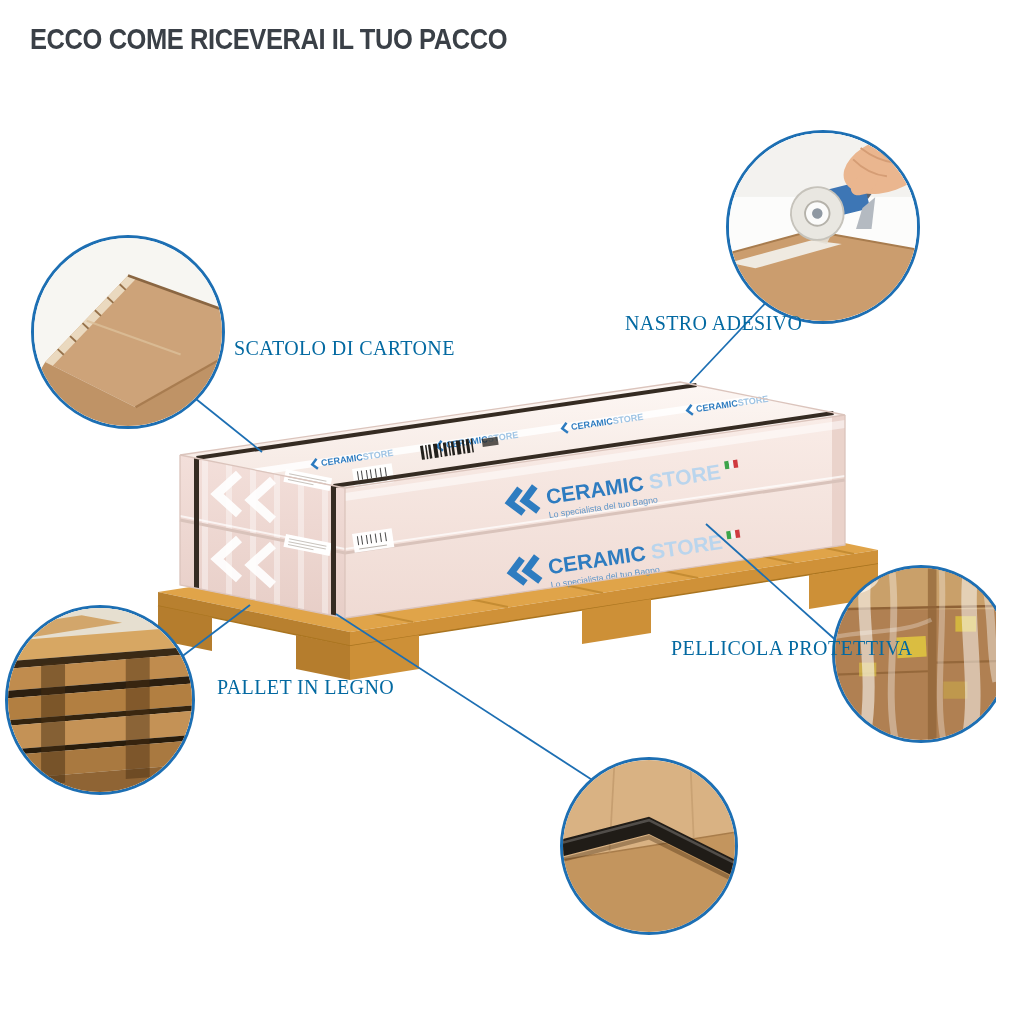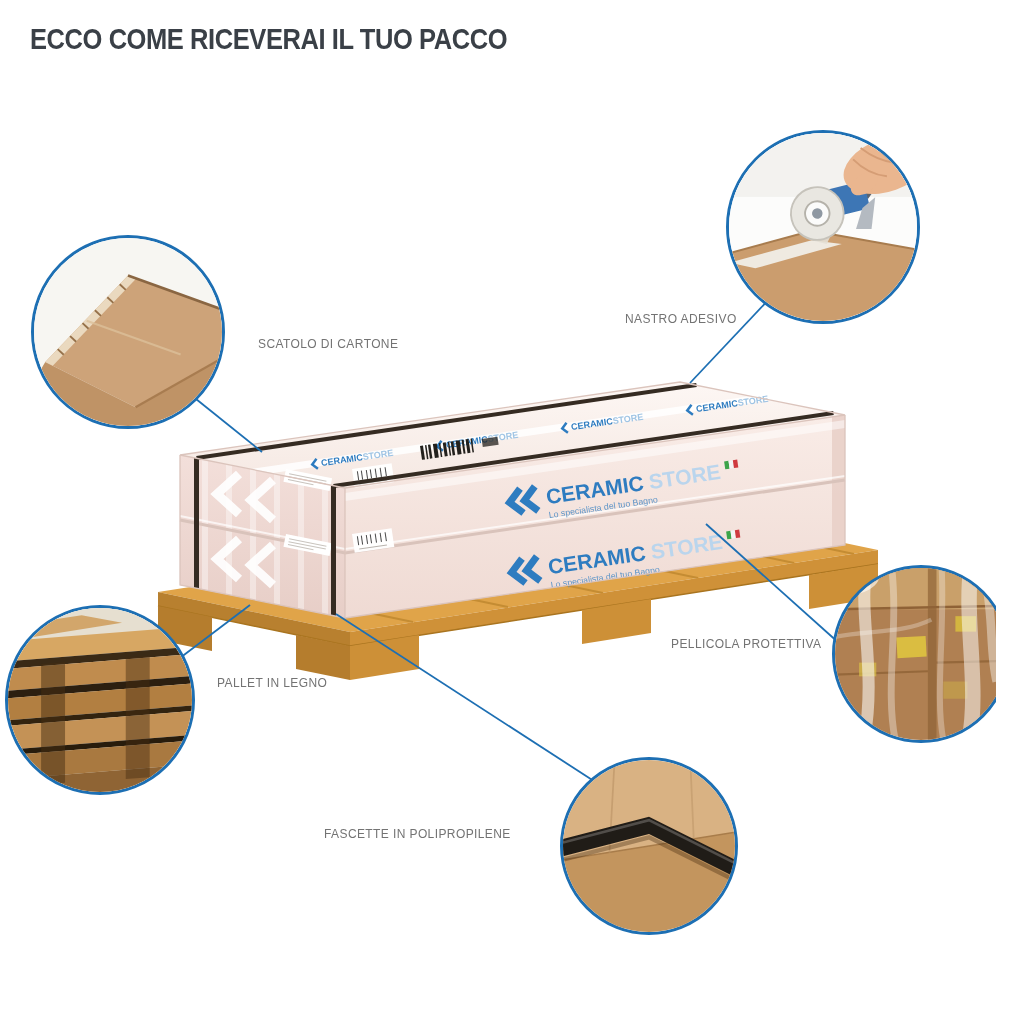--- a/index.html
+++ b/index.html
@@ -5,21 +5,21 @@
   html,body{margin:0;padding:0;background:#ffffff;}
   .canvas{position:relative;width:996px;height:1024px;background:#ffffff;overflow:hidden;
           font-family:"Liberation Sans",sans-serif;}
   .scene{position:absolute;left:0;top:0;width:1024px;height:1024px;}
   .title{position:absolute;left:30px;top:22px;margin:0;font-size:30px;font-weight:bold;
          color:#3a4047;letter-spacing:-.5px;transform:scaleX(.85);transform-origin:left top;
          white-space:nowrap;}
   .callout{position:absolute;border-radius:50%;border:3px solid #1d6fb3;overflow:hidden;
            background:#fff;box-sizing:border-box;}
   .callout svg{display:block;width:100%;height:100%;}
-  .label{position:absolute;font-size:12px;color:#737373;letter-spacing:.4px;white-space:nowrap;}
+  .label{position:absolute;font-size:20px;color:#0369a1;letter-spacing:.4px;white-space:nowrap;font-family:Liberation Serif, serif;}
 </style>
 </head>
 <body>
 
 <div class="canvas">
 
   <h1 class="title">ECCO COME RICEVERAI IL TUO PACCO</h1>
 
   <svg class="scene" viewBox="0 0 1024 1024">
     <defs>
@@ -302,19 +302,18 @@
       <polygon points="0,58 100,42 100,100 0,100" fill="#c3955e"></polygon>
       <line x1="0" y1="58" x2="100" y2="42" stroke="#a87c4a" stroke-width="1"></line>
       <line x1="30" y1="0" x2="27" y2="54" stroke="#b99265" stroke-width="1" opacity=".6"></line>
       <line x1="74" y1="0" x2="76" y2="46" stroke="#b99265" stroke-width="1" opacity=".5"></line>
       <polyline points="0,58 50,45 100,70" stroke="rgba(60,35,10,.35)" stroke-width="2.5" fill="none"></polyline>
       <polygon points="0,46 50,33 100,58 100,68 50,43 0,56" fill="#201c17"></polygon>
       <polyline points="0,48 50,35 100,60" stroke="rgba(255,255,255,.22)" stroke-width="1.5" fill="none"></polyline>
     </svg>
   </div>
 
-  <div class="label" style="left:234px;top:337px;margin-left:24px;">SCATOLO DI CARTONE</div>
+  <div class="label" style="left:234px;top:337px;">SCATOLO DI CARTONE</div>
   <div class="label" style="left:625px;top:312px;">NASTRO ADESIVO</div>
   <div class="label" style="left:217px;top:676px;">PALLET IN LEGNO</div>
   <div class="label" style="left:671px;top:637px;">PELLICOLA PROTETTIVA</div>
-  <div class="label" style="left:324px;top:827px;">FASCETTE IN POLIPROPILENE</div>
 
 </div>
 
 </body></html>

